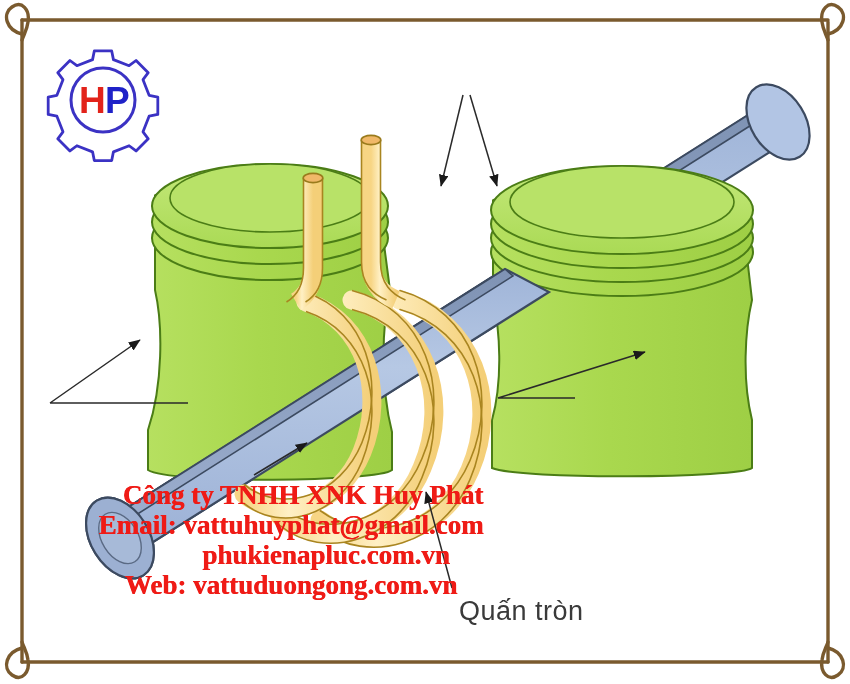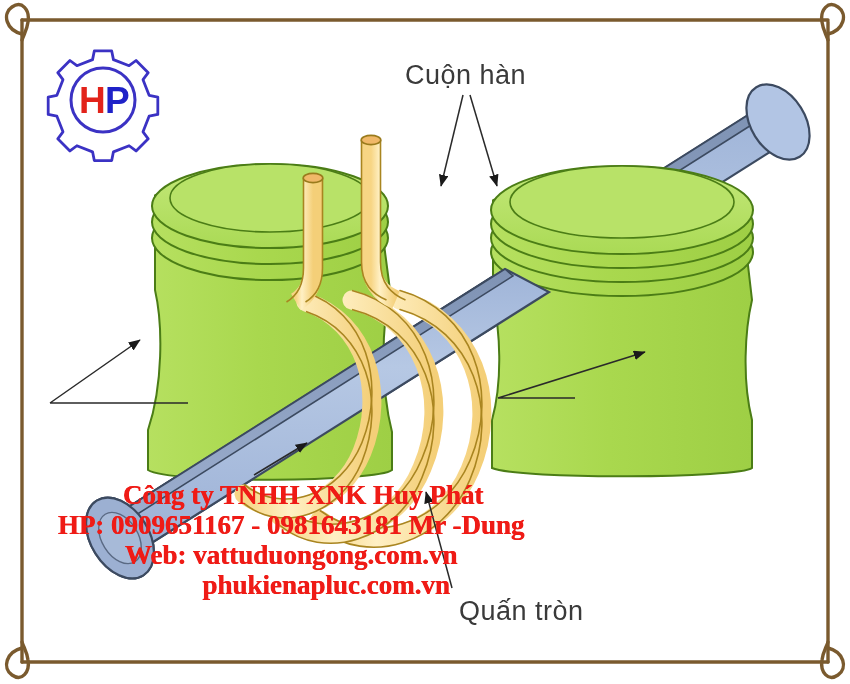--- a/index.html
+++ b/index.html
@@ -179,43 +179,42 @@
       <path d="M 50,403 L 188,403 M 50,403 L 140,340" marker-end="url(#arrowHead)"></path>
 
       <path d="M 498,398 L 575,398 M 498,398 L 645,352" marker-end="url(#arrowHead)"></path>
 
       <path d="M 254,475 L 307,443" marker-end="url(#arrowHead)"></path>
 
       <path d="M 452,588 L 426,492" marker-end="url(#arrowHead)"></path>
     </g>
   </svg>
 
-  <div class="lbl" id="label-cuonhan">Cuộn hàn</div>
   <div class="lbl" id="label-quantron">Quấn tròn</div>
 
   <div id="logo-wrap">
     <svg viewBox="0 0 128 122">
       <g transform="translate(64,61)">
         <path d="M -10,-57 L 10,-57 L 12,-47 L 30,-40 L 38,-46 L 52,-32 L 46,-24 L 53,-6
                  L 63,-4 L 63,16 L 53,18 L 46,36 L 52,44 L 38,58 L 30,52 L 12,59
                  L 10,69 L -10,69 L -12,59 L -30,52 L -38,58 L -52,44 L -46,36
                  L -53,18 L -63,16 L -63,-4 L -53,-6 L -46,-24 L -52,-32 L -38,-46
                  L -30,-40 L -12,-47 Z" fill="none" stroke="#3b32c4" stroke-width="3.2" stroke-linejoin="round" transform="scale(0.87) translate(0,-4)"></path>
         <circle cx="0" cy="-4" r="32" fill="none" stroke="#3b32c4" stroke-width="3"></circle>
       </g>
       <text x="40" y="70" font-family="Liberation Sans, sans-serif" font-size="37" font-weight="bold" fill="#e2231a">H</text>
       <text x="66" y="70" font-family="Liberation Sans, sans-serif" font-size="37" font-weight="bold" fill="#1f22c8">P</text>
     </svg>
   </div>
 
   <div id="contact-block">
     <div class="contact-line" id="contact-line-0">Công ty TNHH XNK Huy Phát</div>
-    <div class="contact-line" id="contact-line-2">HP: 0909651167 - 0981643181 Mr -Dung</div>
+    <div class="contact-line" id="contact-line-1">Email: vattuhuyphat@gmail.com</div>
+    <div class="contact-line" id="contact-line-4">phukienapluc.com.vn</div>
     <div class="contact-line" id="contact-line-3">Web: vattuduongong.com.vn</div>
-    <div class="contact-line" id="contact-line-4">phukienapluc.com.vn</div>
   </div>
 
   <svg id="frame-svg" viewBox="0 0 850 684">
     <g fill="none" stroke="#7a5a2e" stroke-width="3.4" stroke-linecap="round">
       <line x1="22" y1="20" x2="828" y2="20"></line>
       <line x1="828" y1="22" x2="828" y2="662"></line>
       <line x1="828" y1="662" x2="22" y2="662"></line>
       <line x1="22" y1="662" x2="22" y2="20"></line>
 
       <path d="M 22,34 C 6,30 2,14 12,7 C 22,0 30,10 28,22 C 27,30 24,34 22,40"></path>

